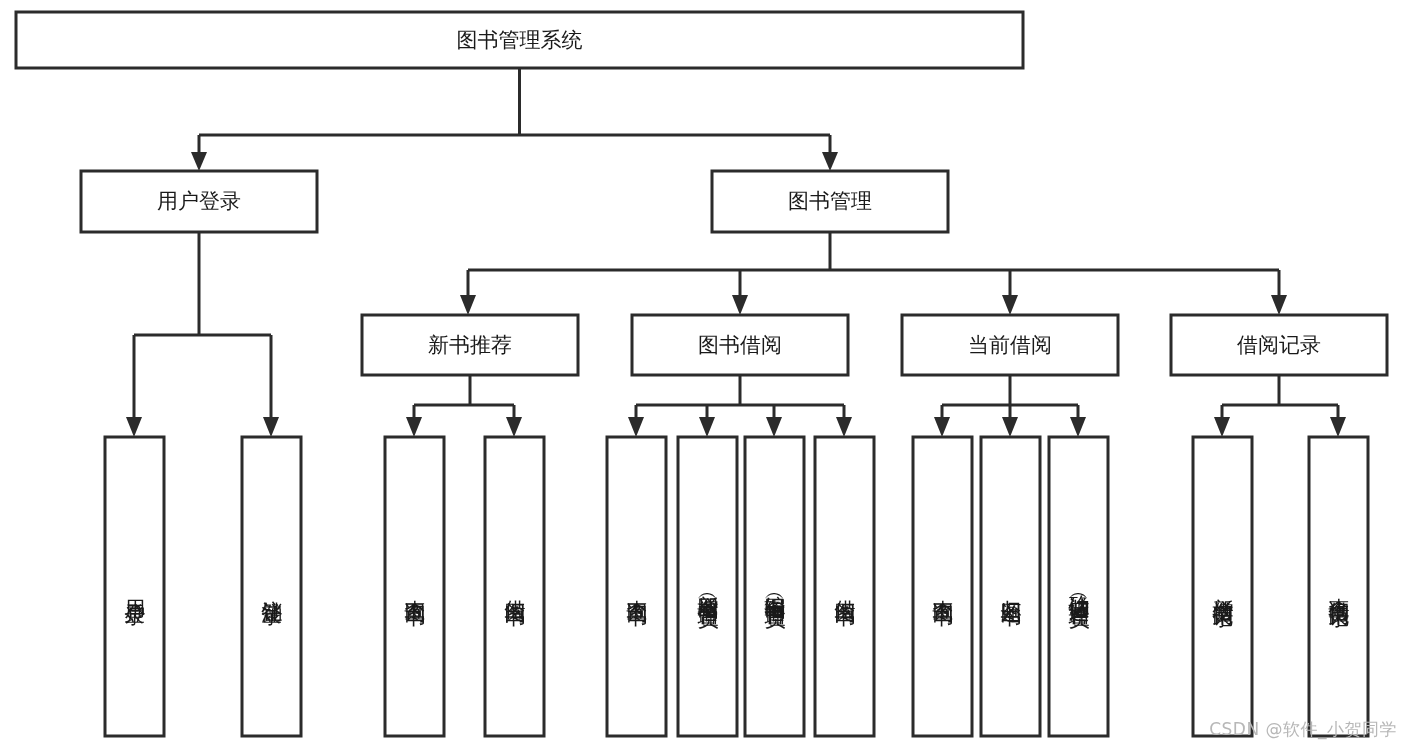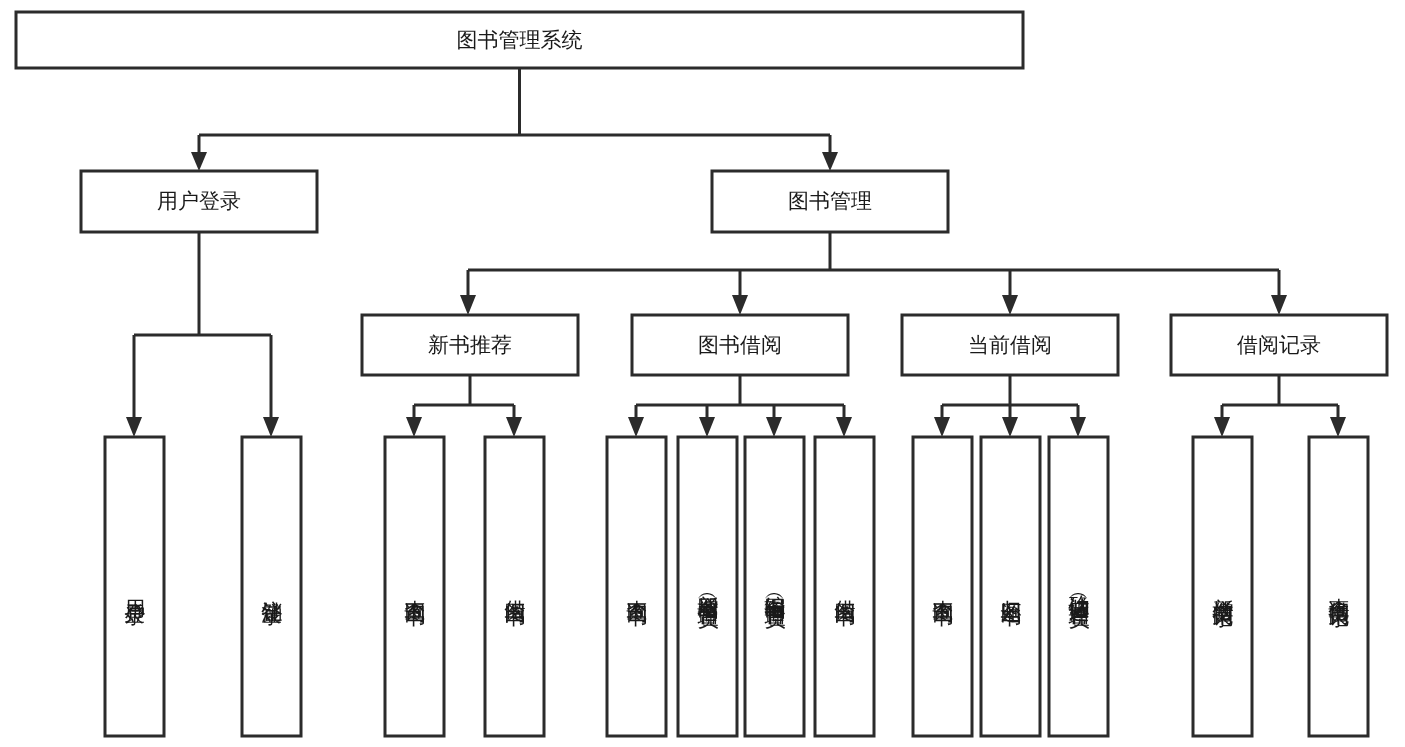--- a/index.html
+++ b/index.html
@@ -224,14 +224,15 @@
     <span class="vtext">确认归还（管理员）</span>
   </div>
 
   <div class="vtext-wrap" style="left:1193px; top:437px; width:59px; height:299px;">
     <span class="vtext">新增借阅记录</span>
   </div>
   <div class="vtext-wrap" style="left:1309px; top:437px; width:59px; height:299px;">
     <span class="vtext">查询借阅记录</span>
   </div>
 
+  <div class="watermark">CSDN @软件_小贺同学</div>
 
 </div>
 
 </body></html>

